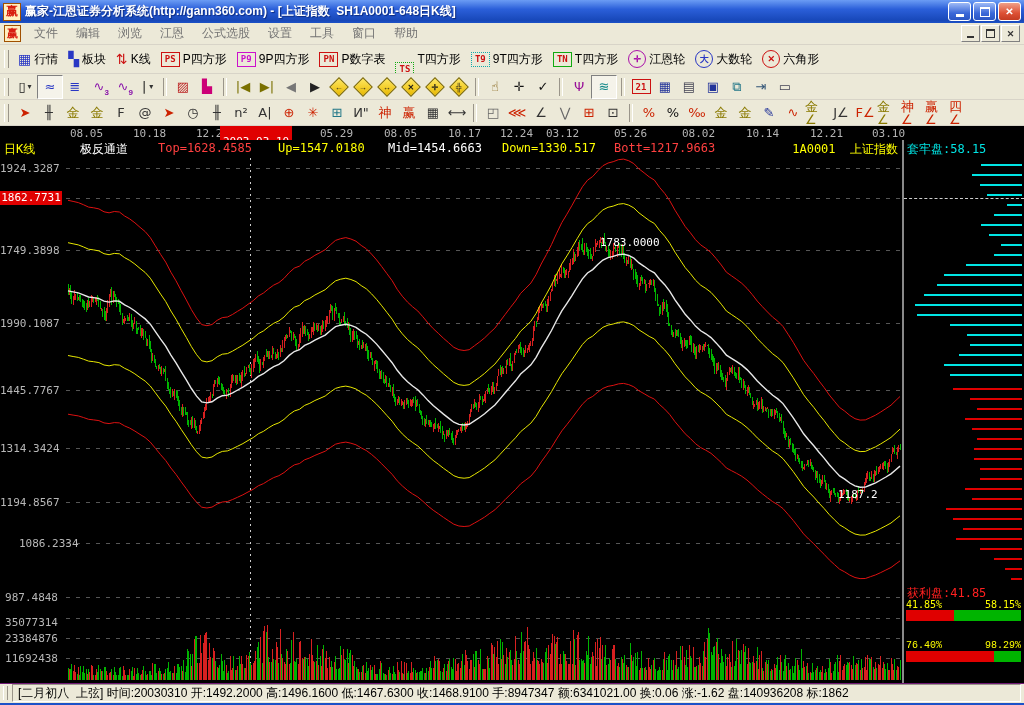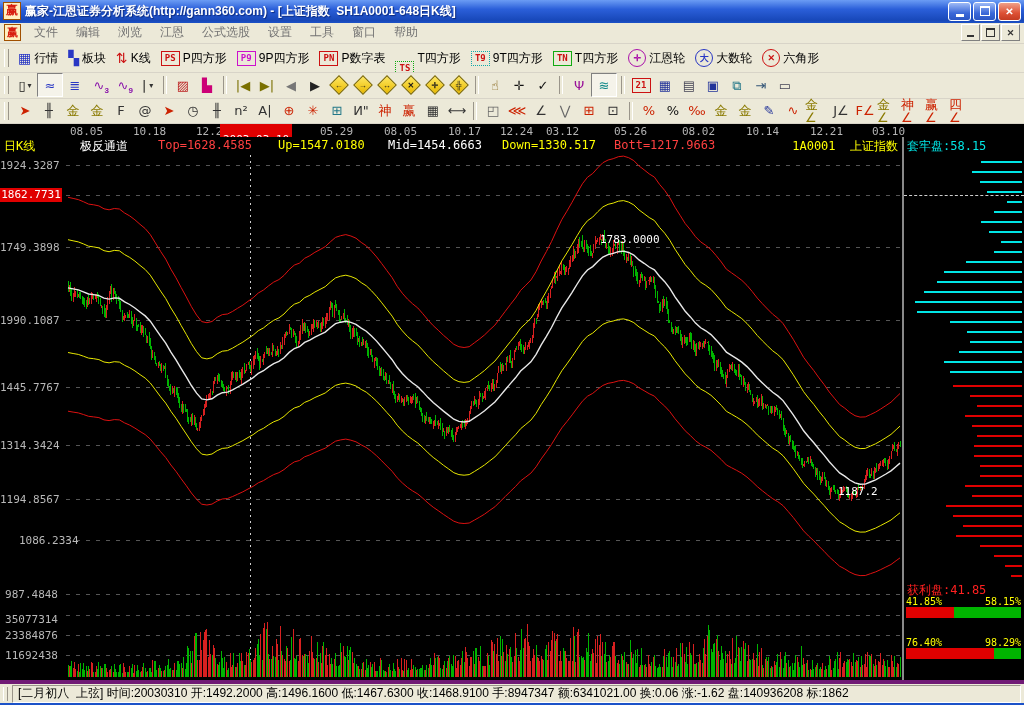--- a/index.html
+++ b/index.html
@@ -62,21 +62,21 @@
   #rp-header{position:absolute;top:1px;left:3px;font-size:12px;color:#00e5e5;white-space:pre;}
   .rpbar{position:absolute;right:2px;height:2px;}
   #rp-divider{position:absolute;top:58px;left:0;right:0;border-top:1px dashed #cfcfcf;}
   #rp-profit{position:absolute;top:445px;left:3px;font-size:12px;color:#ff2020;}
   .glabels{position:absolute;left:2px;right:3px;display:flex;justify-content:space-between;
     font-size:10px;color:#ffff00;}
   .gbar{position:absolute;left:2px;right:3px;height:11px;display:flex;}
   .gred{background:#e00000;height:100%;}
   .ggreen{background:#00b400;height:100%;flex:1;}
   
-  #statusbar{height:20px;display:flex;align-items:center;background:#ece9d8;padding:0 3px;border-top:4px solid #701a75;}
+  #statusbar{height:20px;display:flex;align-items:center;background:#ece9d8;padding:0 3px;border-top:1px solid #701a75;}
   .sgrip{width:3px;height:14px;border-left:1px solid #fff;border-right:1px solid #9a958a;margin-right:4px;flex:none;}
   #statusbox{flex:1;height:16px;border:1px solid;border-color:#9a958a #fff #fff #9a958a;
     display:flex;align-items:center;padding:0 5px;white-space:pre;overflow:hidden;}
   #framebottom{height:2px;background:#1c52c8;}
 </style>
 </head>
 <body>
 
 <div id="frame">
 
@@ -506,21 +506,21 @@
       <div id="rp-profit" style="color: rgb(255, 32, 32);">获利盘:41.85</div>
       <div id="rp-gauges">
           <div class="glabels" style="top: 459px;">
             <span>41.85%</span>
             <span>58.15%</span>
           </div>
           <div class="gbar" style="top: 470px;">
             <div class="gred" style="width: 41.85%;"></div>
             <div class="ggreen"></div>
           </div>
-          <div class="glabels" style="top: 500px;">
+          <div class="glabels" style="top: 500px; font-family: Liberation Mono, monospace;">
             <span>76.40%</span>
             <span>98.29%</span>
           </div>
           <div class="gbar" style="top: 511px;">
             <div class="gred" style="width: 76.4%;"></div>
             <div class="ggreen"></div>
           </div>
         </div>
     </div>
   </div>

